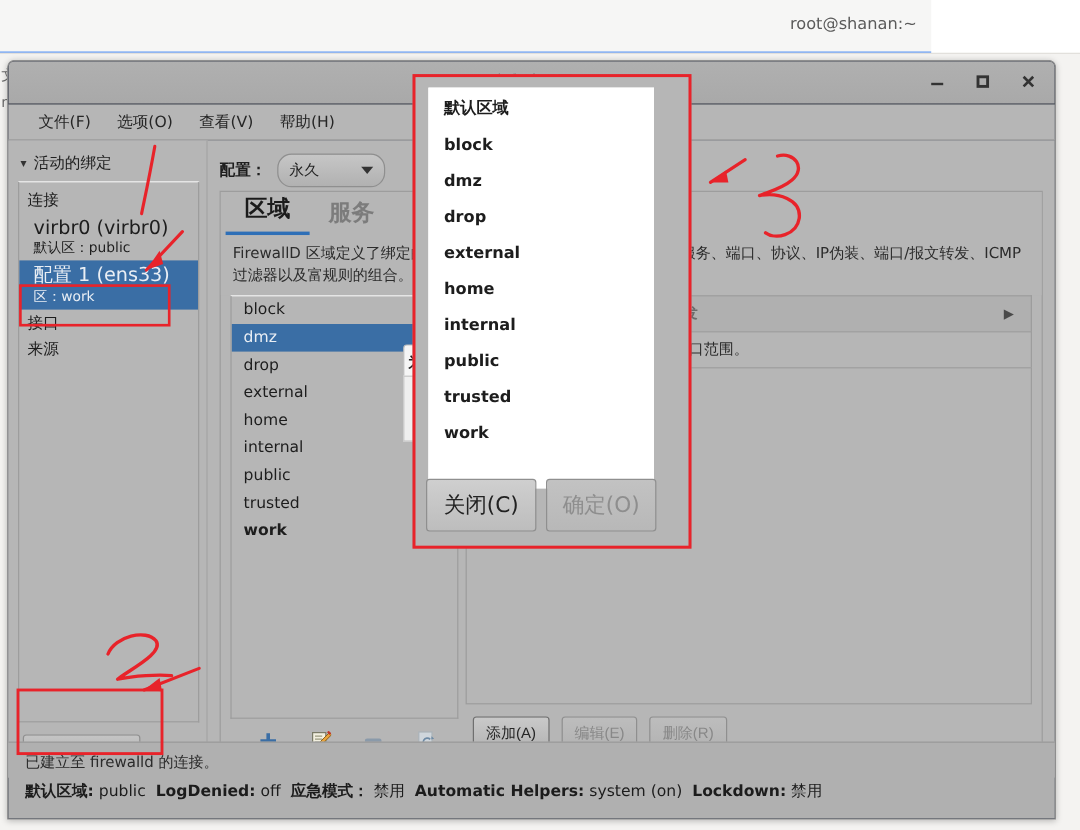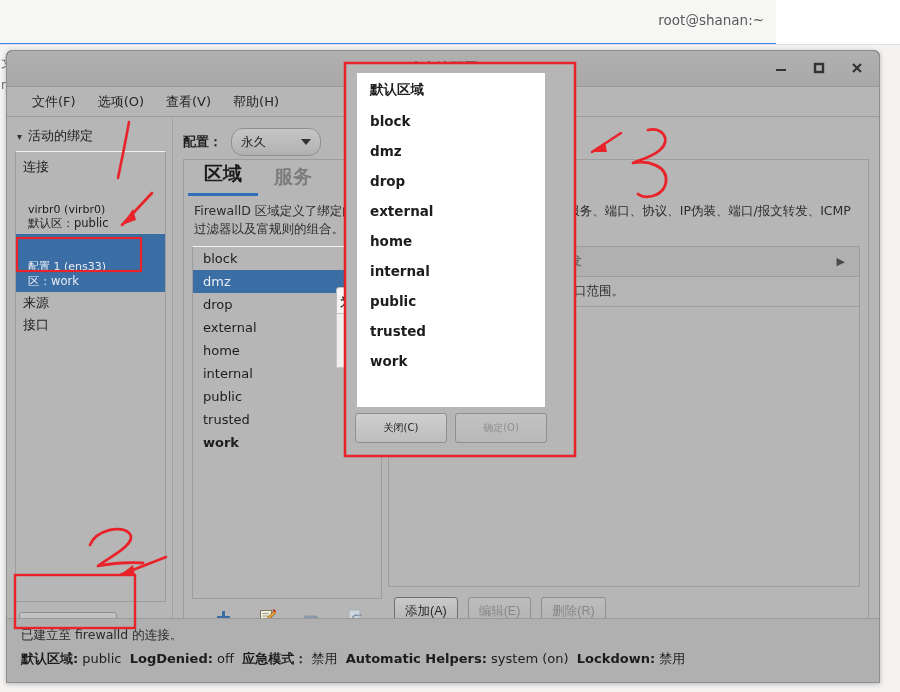--- a/index.html
+++ b/index.html
@@ -83,21 +83,21 @@
     font-size: 13px; color: #222; padding: 2px 0 6px 2px;
   }
   .chev { font-size: 10px; color: #333; }
   .tree {
     flex: 1 1 auto; background: #b6b6b6;
     border: 1px solid #9d9d9d; border-top-color:#f1f1f1;
     padding: 4px 0 0 0; overflow: hidden;
   }
   .tree-group { font-size: 13px; color: #1d1d1d; padding: 2px 0 2px 7px; }
   .tree-leaf { padding: 2px 0 3px 12px; }
-  .tree-leaf .l1 { font-size: 11px; color: #1d1d1d; margin-top: 23px; }
+  .tree-leaf .l1 { font-size: 16px; color: #1d1d1d; }
   .tree-leaf .l2 { font-size: 11.5px; color: #1d1d1d; }
   .tree-leaf.selected { background: #3a6ea5; }
   .tree-leaf.selected .l1, .tree-leaf.selected .l2 { color: #e9eef4; }
   .changezone-wrap { padding: 10px 2px 2px 4px; }
   .btn {
     background: linear-gradient(#c4c4c4,#b0b0b0);
     border: 1px solid #8f8f8f; border-radius: 3px;
     padding: 5px 10px; font-size: 12.5px; color: #262626;
   }
   .btn.disabled { color: #888; background: linear-gradient(#bdbdbd,#b2b2b2); }
@@ -172,23 +172,23 @@
     width: 232px; height: 394px;
     background: #b6b6b6; border: 1px solid #9a9a9a;
   }
   .popup-list {
     position: absolute; left: 12px; top: 10px; width: 188px; height: 334px;
     background: #ffffff; border: 1px solid #ffffff;
   }
   .popup-item { padding: 7px 0 7px 12px; font-size: 13.5px; color: #1d1d1d; font-weight: bold; }
   .popup-btnrow { position: absolute; left: 10px; bottom: 12px; display: flex; gap: 8px; }
   .popup-btn {
-    width: 92px; height: 30px; display: flex; align-items: center; justify-content: center;
+    width: 92px; height: 44px; display: flex; align-items: center; justify-content: center;
     background: linear-gradient(#cfcfcf,#bdbdbd); border: 1px solid #8f8f8f; border-radius: 3px;
-    font-size: 10px; color: #222;
+    font-size: 18px; color: #222;
   }
   .popup-btn.disabled { color: #8e8e8e; background: linear-gradient(#c2c2c2,#b8b8b8); }
 
   
   .peek-tab-left {
     position: absolute; left: 336px; top: 287px; width: 20px; height: 30px;
     background: #f5f5f5; border: 1px solid #bdbdbd; border-radius: 3px 3px 0 0;
     display: flex; align-items: center; justify-content: center;
     font-size: 12px; color: #222; font-weight: bold;
   }
@@ -259,22 +259,22 @@
           <div class="tree-leaf">
             <div class="l1">virbr0 (virbr0)</div>
             <div class="l2">默认区：public</div>
           </div>
 
           <div class="tree-leaf selected">
             <div class="l1">配置 1 (ens33)</div>
             <div class="l2">区：work</div>
           </div>
 
+          <div class="tree-group">接口</div>
           <div class="tree-group">来源</div>
-          <div class="tree-group">接口</div>
         </div>
 
         <div class="changezone-wrap">
           <button class="btn">Change Zone</button>
         </div>
       </div>
 
       <div class="rightpane">
 
         <div class="cfgrow">

